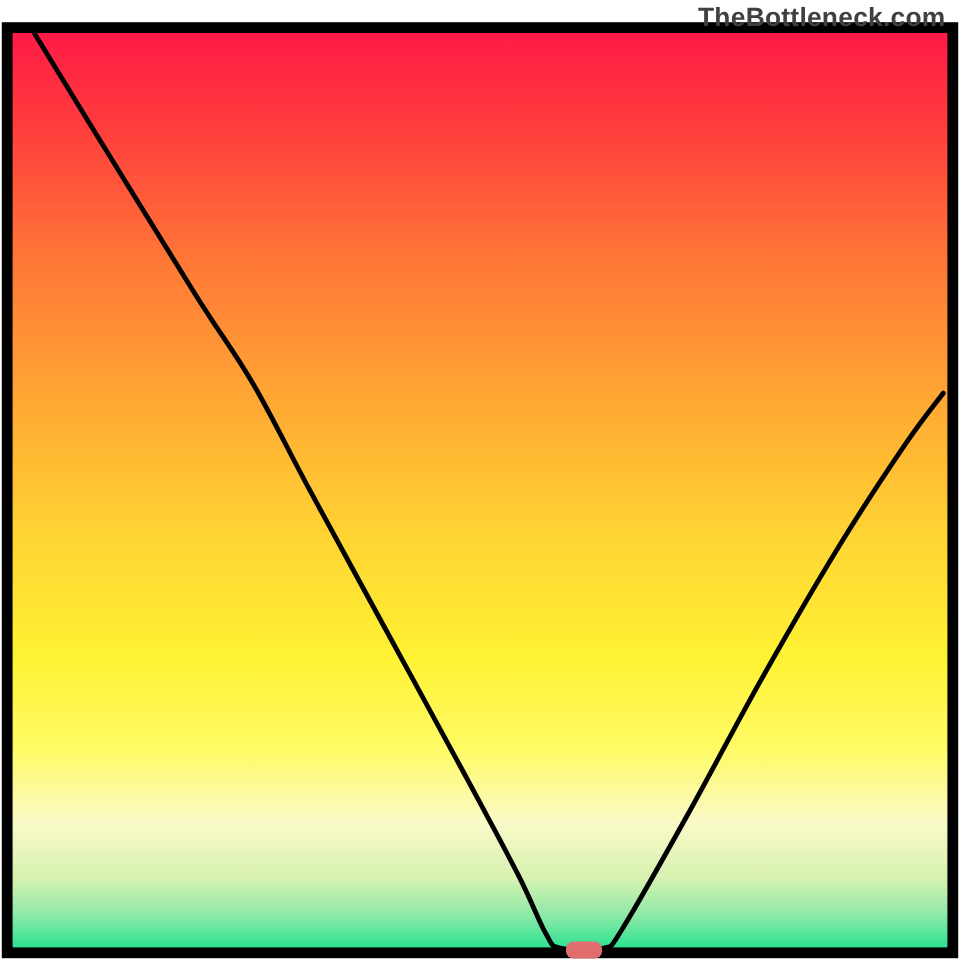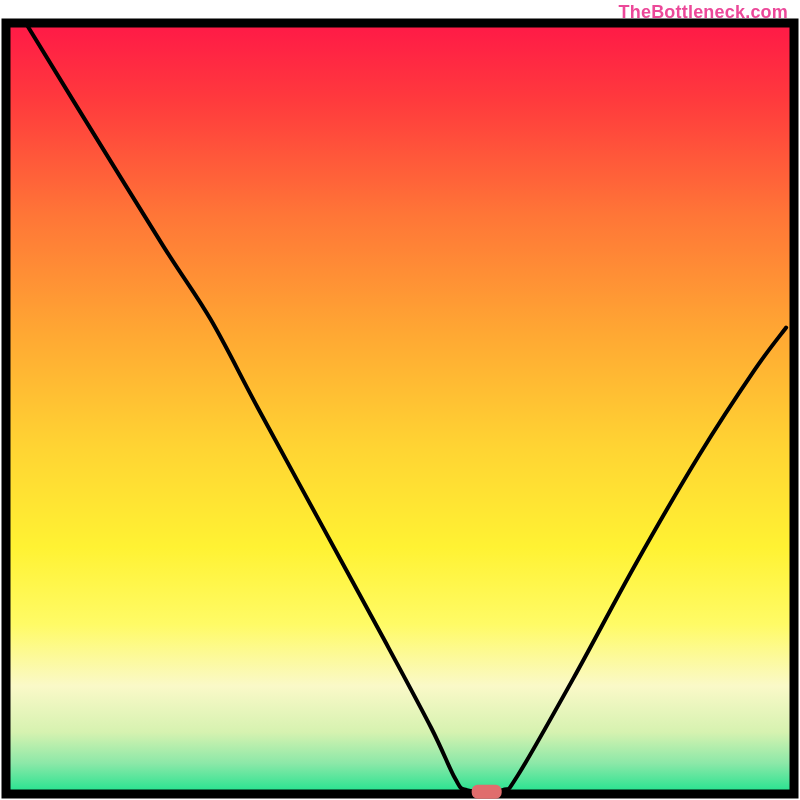--- a/index.html
+++ b/index.html
@@ -15,23 +15,23 @@
     position: absolute;
     left: 0;
     top: 0;
     width: 800px;
     height: 800px;
   }
   .watermark {
     position: absolute;
     top: 2px;
     right: 12px;
-    font-size: 18px;
+    font-size: 22px;
     font-weight: 600;
-    color: #ec4899;
+    color: #404040;
     letter-spacing: 0.2px;
   }
 </style>
 </head>
 <body>
 
 <svg class="frame" viewBox="0 0 800 800" preserveAspectRatio="none">
   <defs>
     <linearGradient id="bg-grad" x1="0" y1="0" x2="0" y2="1">
         <stop offset="0%" stop-color="#ff1947"></stop>

